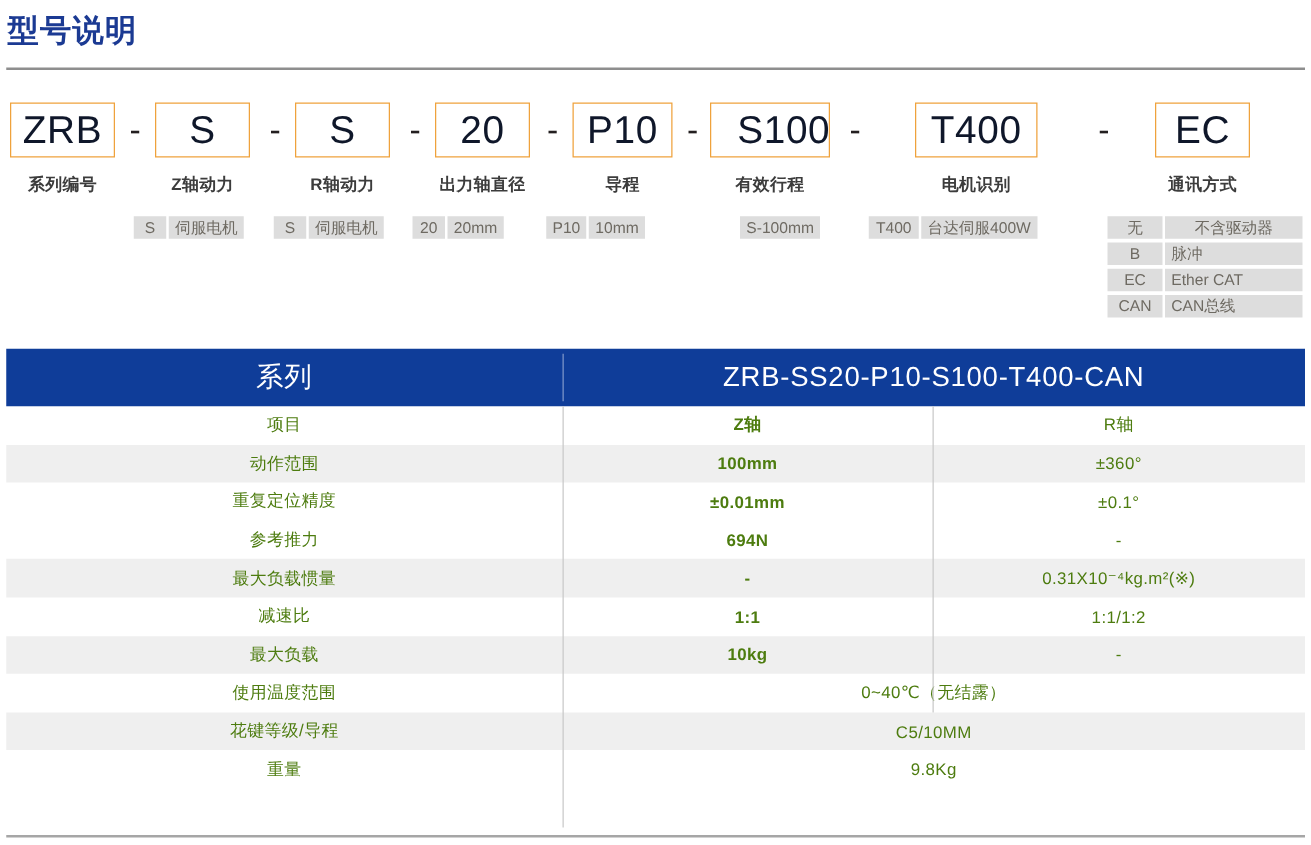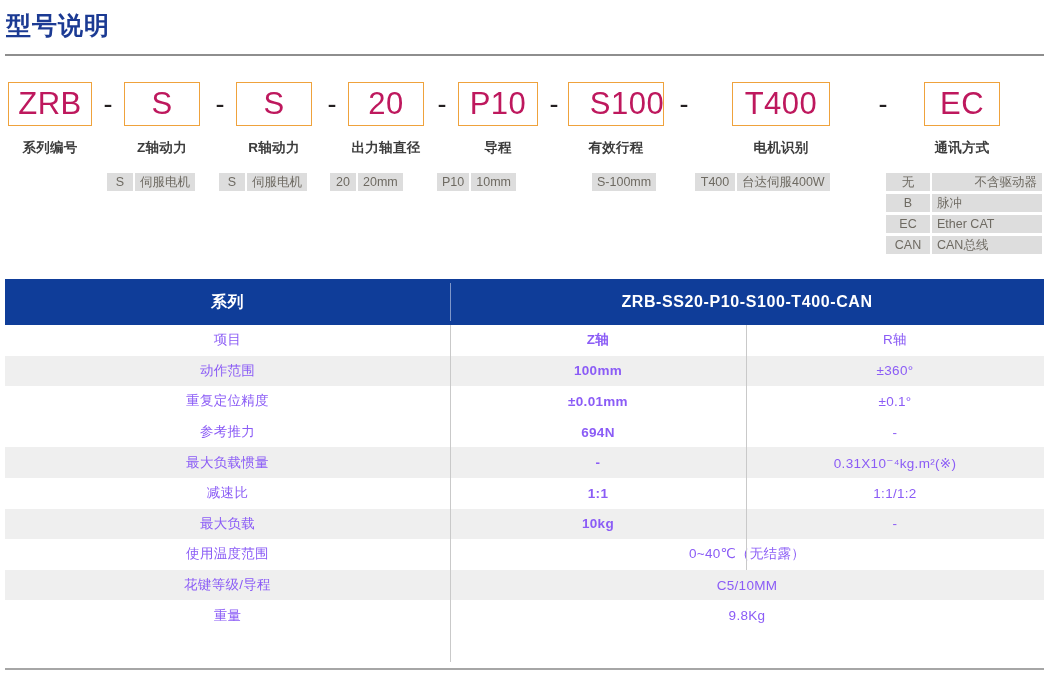--- a/index.html
+++ b/index.html
@@ -33,21 +33,21 @@
     width: 1039px; height: 2px;
     background: #8e8e8e;
   }
 
   
   .code-row { position: absolute; left: 0; top: 0; width: 1049px; height: 0; }
   .code-box {
     position: absolute;
     border: 1.5px solid #efa23c;
     background: #ffffff;
-    color: #be185d;
+    color: #0f172a;
     font-size: 31px;
     font-weight: 400;
     display: flex;
     align-items: center;
     justify-content: center;
     height: 44px;
     top: 82px;
     letter-spacing: 0.5px;
   }
   .dash {
@@ -101,37 +101,37 @@
     width: 1039px;
   }
   .trow { display: flex; width: 100%; position: relative; }
   .thead {
     background: #0f3d99;
     color: #ffffff;
     height: 46px;
   }
   .thead .c {
     display: flex; align-items: center; justify-content: center;
-    font-size: 16px; font-weight: 700; letter-spacing: 0.6px;
+    font-size: 22px; font-weight: 400; letter-spacing: 0.6px;
   }
   .thead .c.c1 { width: 445px; }
   .thead .c.c23 { width: 594px; }
   .thead .divider {
     position: absolute;
     left: 445px; top: 4px;
     width: 1px; height: 38px;
     background: #7e96c9;
   }
 
   .tbody-row { height: 30.6px; }
   .tbody-row.alt { background: #efefef; }
   .tbody-row .c {
     display: flex; align-items: center; justify-content: center;
     font-size: 13.5px;
-    color: #8b5cf6;
+    color: #4d7c0f;
     letter-spacing: 0.3px;
   }
   .tbody-row .c.c1 { width: 445px; }
   .tbody-row .c.c2 { width: 296px; font-weight: bold; }
   .tbody-row .c.c3 { width: 298px; }
   .tbody-row .c.span23 { width: 594px; }
 
   .vline-a, .vline-b {
     position: absolute;
     width: 1px;
@@ -201,21 +201,21 @@
       </div>
       <div class="chipline" style="left: 566px; top: 173px; margin-left: 26px;">
         <span class="chip code wide">S-100mm</span>
       </div>
       <div class="chipline" style="left: 695px; top: 173px;">
         <span class="chip code wide">T400</span>
         <span class="chip" style="text-align: left;">台达伺服400W</span>
       </div>
       <div class="chipline" style="left: 886px; top: 173px;">
         <span class="chip code" style="min-width: 44px;">无</span>
-        <span class="chip" style="text-align: right; min-width: 110px;">不含驱动器</span>
+        <span class="chip" style="text-align: center; min-width: 110px;">不含驱动器</span>
       </div>
       <div class="chipline" style="left: 886px; top: 194px;">
         <span class="chip code" style="min-width: 44px;">B</span>
         <span class="chip" style="text-align: left; min-width: 110px;">脉冲</span>
       </div>
       <div class="chipline" style="left: 886px; top: 215px;">
         <span class="chip code" style="min-width: 44px;">EC</span>
         <span class="chip" style="text-align: left; min-width: 110px;">Ether CAT</span>
       </div>
       <div class="chipline" style="left: 886px; top: 236px;">

